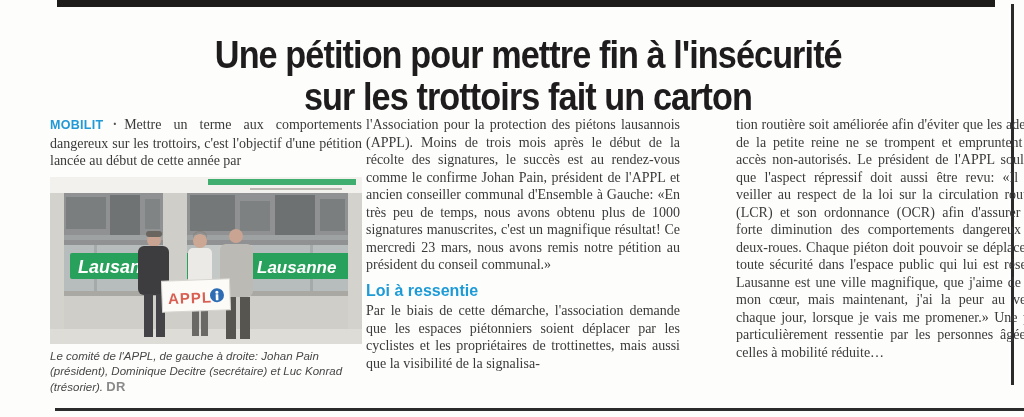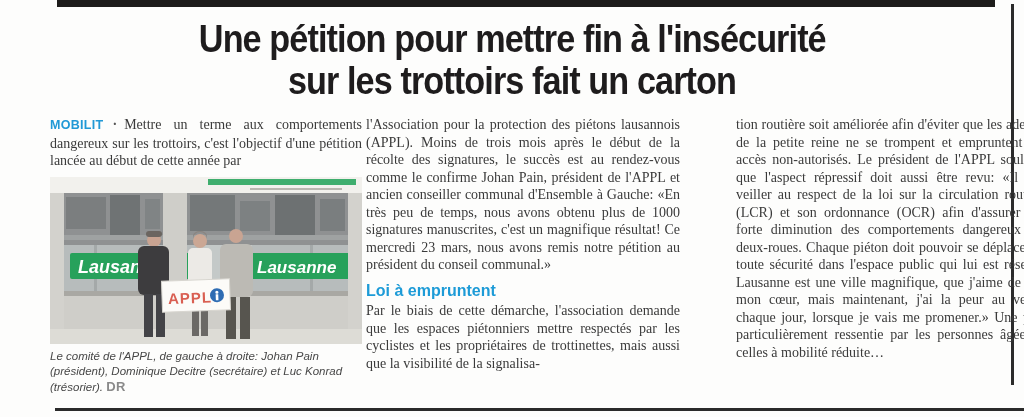--- a/index.html
+++ b/index.html
@@ -2,21 +2,21 @@
 <html><head>
 <meta charset="utf-8">
 <style>
   html,body{margin:0;padding:0;background:#e9e8e6;}
   .page{position:relative;width:1024px;height:417px;background:#fdfdfc;overflow:hidden;
         font-family:"Liberation Serif",serif;color:#3a3a3a;}
   .rule-top{position:absolute;left:57px;top:0;width:938px;height:7px;background:#1d1c1b;}
   .rule-right{position:absolute;left:1011px;top:4px;width:3px;height:381px;background:#2b2b2b;}
   .rule-bottom{position:absolute;left:55px;top:408px;width:969px;height:3px;background:#2b2b2b;}
 
-  .headline{position:absolute;left:62px;top:18px;width:900px;margin:0;text-align:center;
+  .headline{position:absolute;left:62px;top:18px;width:900px;margin:16px;text-align:center;
             font-family:"Liberation Sans",sans-serif;font-weight:bold;color:#1e1c1d;
             font-size:38px;line-height:42px;letter-spacing:-1px;}
   .hl-line{display:inline-block;transform:scaleX(.9);transform-origin:50% 50%;white-space:nowrap;}
 
   .col{position:absolute;top:116px;width:314px;font-size:14px;line-height:17.5px;
        text-align:justify;}
   .col p{margin:0;}
   .col1{left:50px;width:312px;}
   .col2{left:366px;}
   .col3{left:736px;width:312px;}
@@ -132,21 +132,21 @@
           <circle cx="167" cy="116" r="1.6" fill="#ffffff"></circle>
           <rect x="165.7" y="118" width="2.6" height="6" fill="#ffffff"></rect>
         </g>
       </svg>
       <div class="caption"><span>Le comité de l'APPL, de gauche à droite: Johan Pain (président), Dominique Decitre (secrétaire) et Luc Konrad (trésorier).</span> <span class="credit">DR</span></div>
     </div>
   </div>
 
   <div class="col col2">
     <p>l'Association pour la protection des piétons lausannois (APPL). Moins de trois mois après le début de la récolte des signatures, le succès est au rendez-vous comme le confirme Johan Pain, président de l'APPL et ancien conseiller communal d'Ensemble à Gauche: «En très peu de temps, nous avons obtenu plus de 1000 signatures manuscrites, c'est un magnifique résultat! Ce mercredi 23 mars, nous avons remis notre pétition au président du conseil communal.»</p>
-    <h2 class="subhead">Loi à empruntent</h2>
-    <p>Par le biais de cette démarche, l'association demande que les espaces piétonniers mettre respectés par les cyclistes et les propriétaires de trottinettes, mais aussi que la visibilité de la signalisa-</p>
+    <h2 class="subhead">Loi à ressentie</h2>
+    <p>Par le biais de cette démarche, l'association demande que les espaces piétonniers soient déplacer par les cyclistes et les propriétaires de trottinettes, mais aussi que la visibilité de la signalisa-</p>
   </div>
 
   <div class="col col3">
     <p>tion routière soit améliorée afin d'éviter que les adeptes de la petite reine ne se trompent et empruntent des accès non-autorisés. Le président de l'APPL souligne que l'aspect répressif doit aussi être revu: «Il faut veiller au respect de la loi sur la circulation routière (LCR) et son ordonnance (OCR) afin d'assurer une forte diminution des comportements dangereux des deux-roues. Chaque piéton doit pouvoir se déplacer en toute sécurité dans l'espace public qui lui est réservé. Lausanne est une ville magnifique, que j'aime de tout mon cœur, mais maintenant, j'ai la peur au ventre chaque jour, lorsque je vais me promener.» Une peur particulièrement ressentie par les personnes âgées et celles à mobilité réduite…</p>
     <div class="signature">FB</div>
   </div>
 </div>
 
 </body></html>

